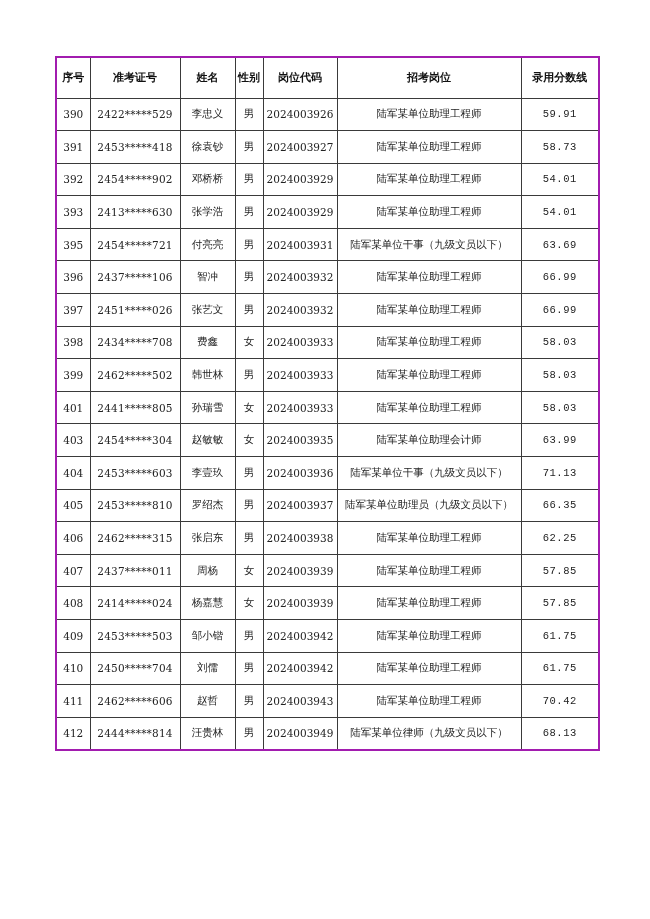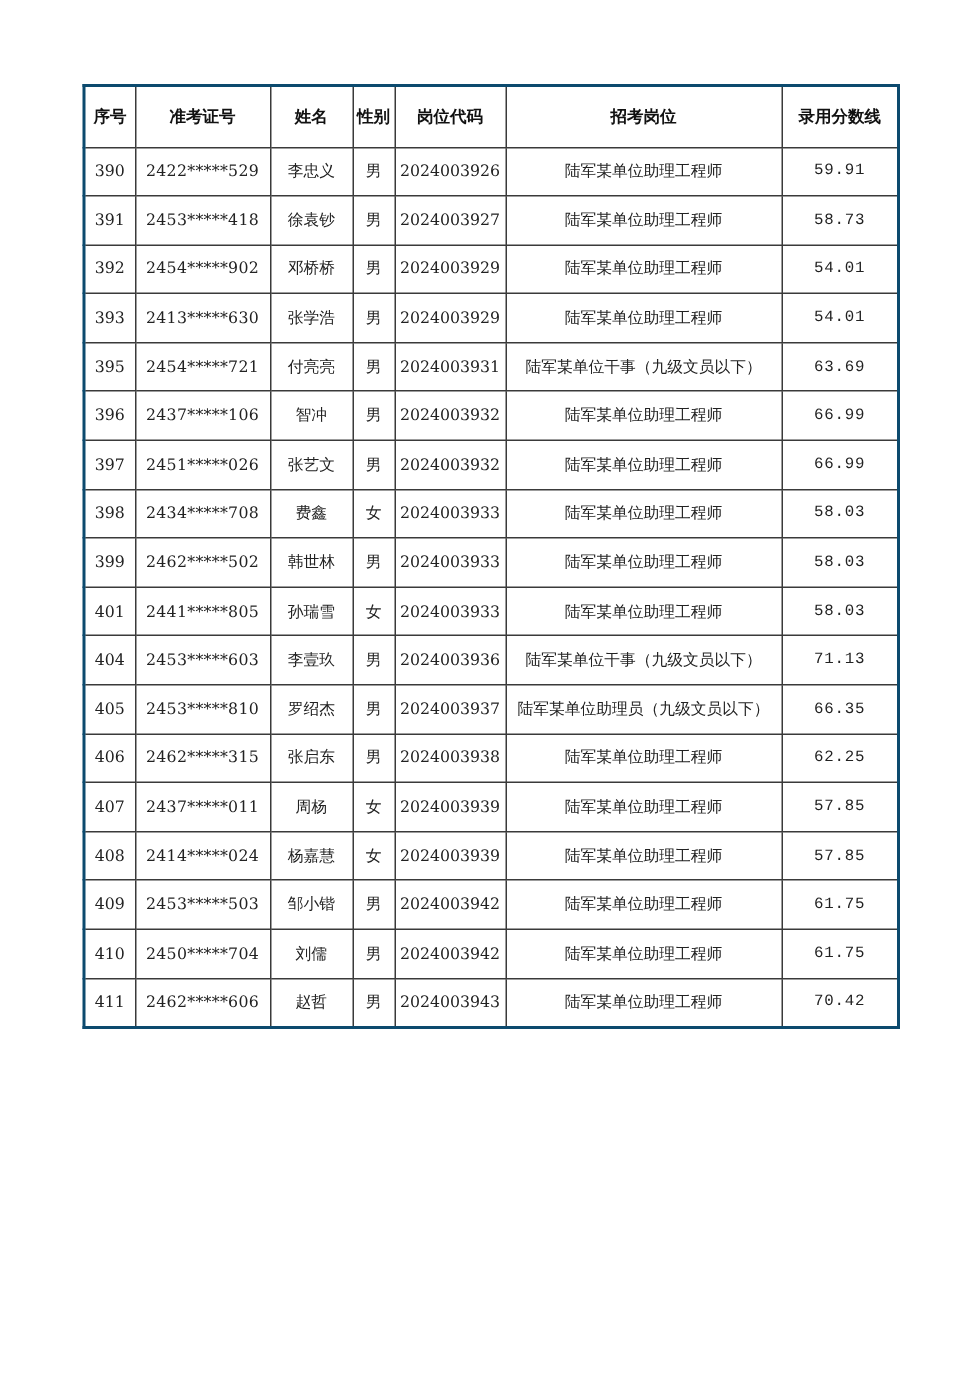--- a/index.html
+++ b/index.html
@@ -18,21 +18,21 @@
     background: #ffffff;
     overflow: hidden;
   }
   table.score-table {
     position: absolute;
     left: 55px;
     top: 56px;
     width: 543px;
     border-collapse: collapse;
     table-layout: fixed;
-    border: 2px solid #0c4a6e;
+    border: 2px solid #a21caf;
   }
   table.score-table th,
   table.score-table td {
     border: 1px solid #3a3a3a;
     padding: 0;
     text-align: center;
     vertical-align: middle;
     overflow: hidden;
     white-space: nowrap;
   }
@@ -171,20 +171,29 @@
         <tr>
           <td class="col-index">401</td>
           <td class="col-ticket">2441*****805</td>
           <td class="col-name">孙瑞雪</td>
           <td class="col-gender">女</td>
           <td class="col-job_code">2024003933</td>
           <td class="col-job_title">陆军某单位助理工程师</td>
           <td class="col-score_line">58.03</td>
         </tr>
         <tr>
+          <td class="col-index">403</td>
+          <td class="col-ticket">2454*****304</td>
+          <td class="col-name">赵敏敏</td>
+          <td class="col-gender">女</td>
+          <td class="col-job_code">2024003935</td>
+          <td class="col-job_title">陆军某单位助理会计师</td>
+          <td class="col-score_line">63.99</td>
+        </tr>
+        <tr>
           <td class="col-index">404</td>
           <td class="col-ticket">2453*****603</td>
           <td class="col-name">李壹玖</td>
           <td class="col-gender">男</td>
           <td class="col-job_code">2024003936</td>
           <td class="col-job_title">陆军某单位干事（九级文员以下）</td>
           <td class="col-score_line">71.13</td>
         </tr>
         <tr>
           <td class="col-index">405</td>
@@ -241,16 +250,25 @@
           <td class="col-score_line">61.75</td>
         </tr>
         <tr>
           <td class="col-index">411</td>
           <td class="col-ticket">2462*****606</td>
           <td class="col-name">赵哲</td>
           <td class="col-gender">男</td>
           <td class="col-job_code">2024003943</td>
           <td class="col-job_title">陆军某单位助理工程师</td>
           <td class="col-score_line">70.42</td>
+        </tr>
+        <tr>
+          <td class="col-index">412</td>
+          <td class="col-ticket">2444*****814</td>
+          <td class="col-name">汪贵林</td>
+          <td class="col-gender">男</td>
+          <td class="col-job_code">2024003949</td>
+          <td class="col-job_title">陆军某单位律师（九级文员以下）</td>
+          <td class="col-score_line">68.13</td>
         </tr>
       </tbody>
   </table>
 </div>
 
 </body></html>

